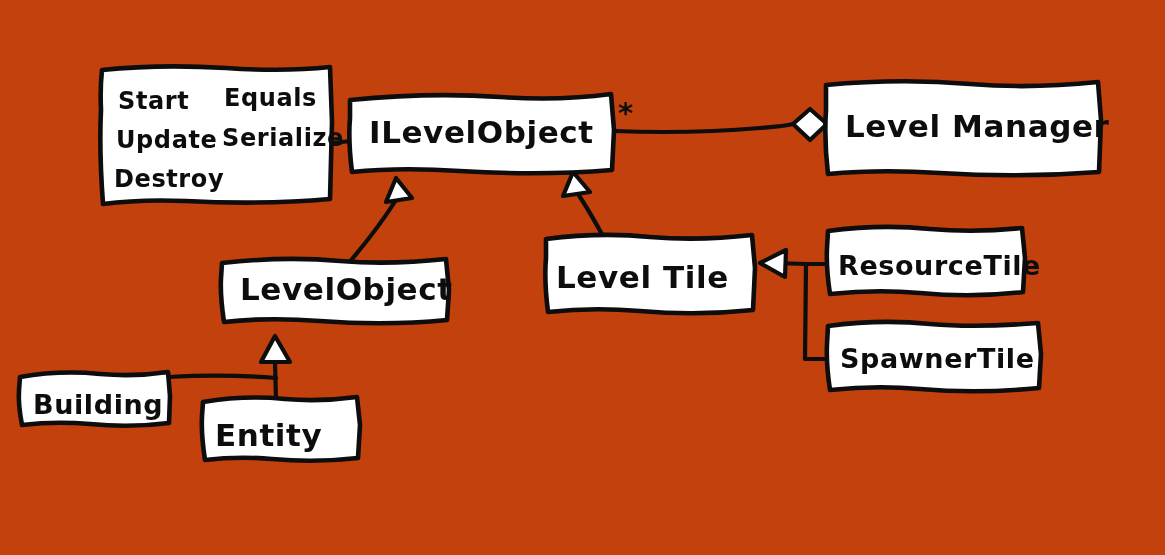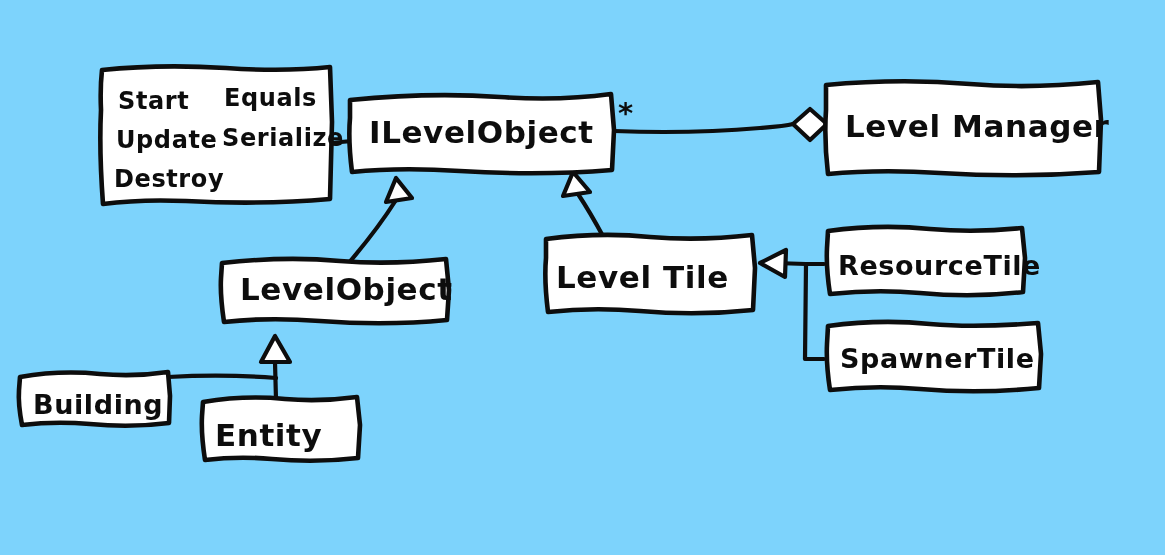--- a/index.html
+++ b/index.html
@@ -4,21 +4,21 @@
 <style>
   html, body {
     margin: 0;
     padding: 0;
     background: #ffffff;
   }
   #canvas-root {
     position: relative;
     width: 1165px;
     height: 555px;
-    background: #7dd3fc;
+    background: #c2410c;
     overflow: hidden;
     font-family: "DejaVu Sans", sans-serif;
   }
   #diagram-svg {
     position: absolute;
     inset: 0;
     width: 1165px;
     height: 555px;
   }
   .hand-text {

